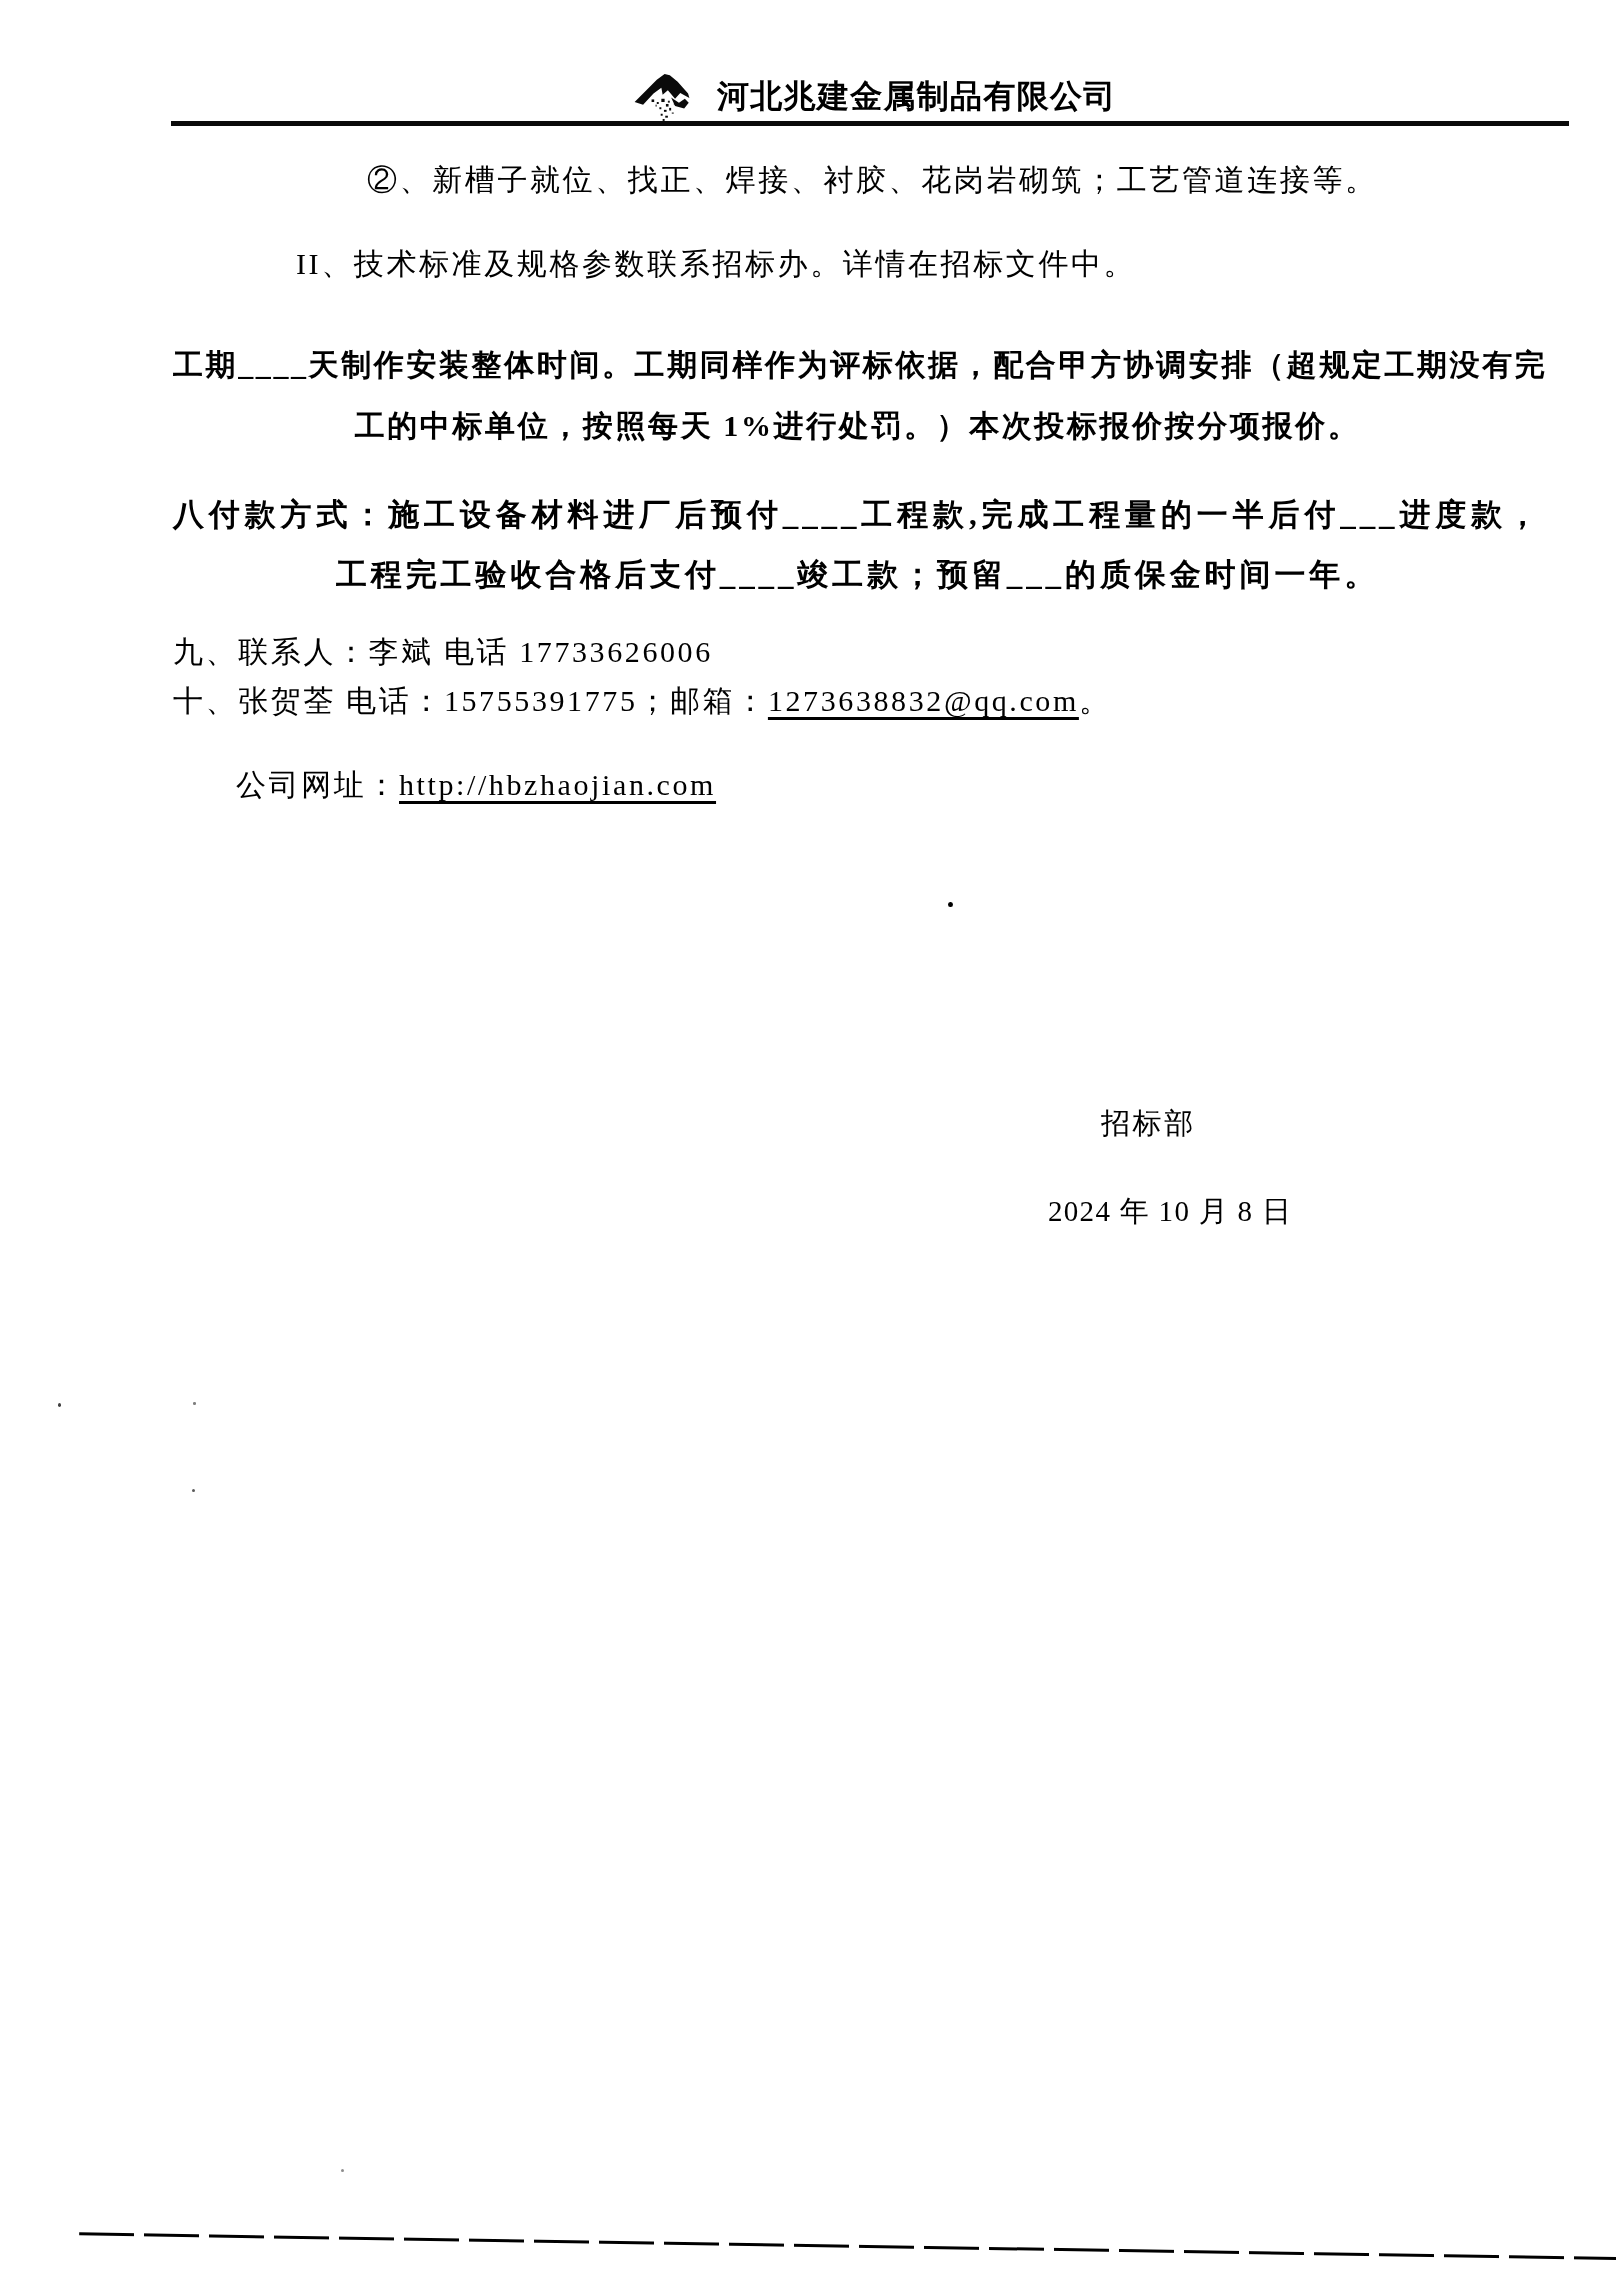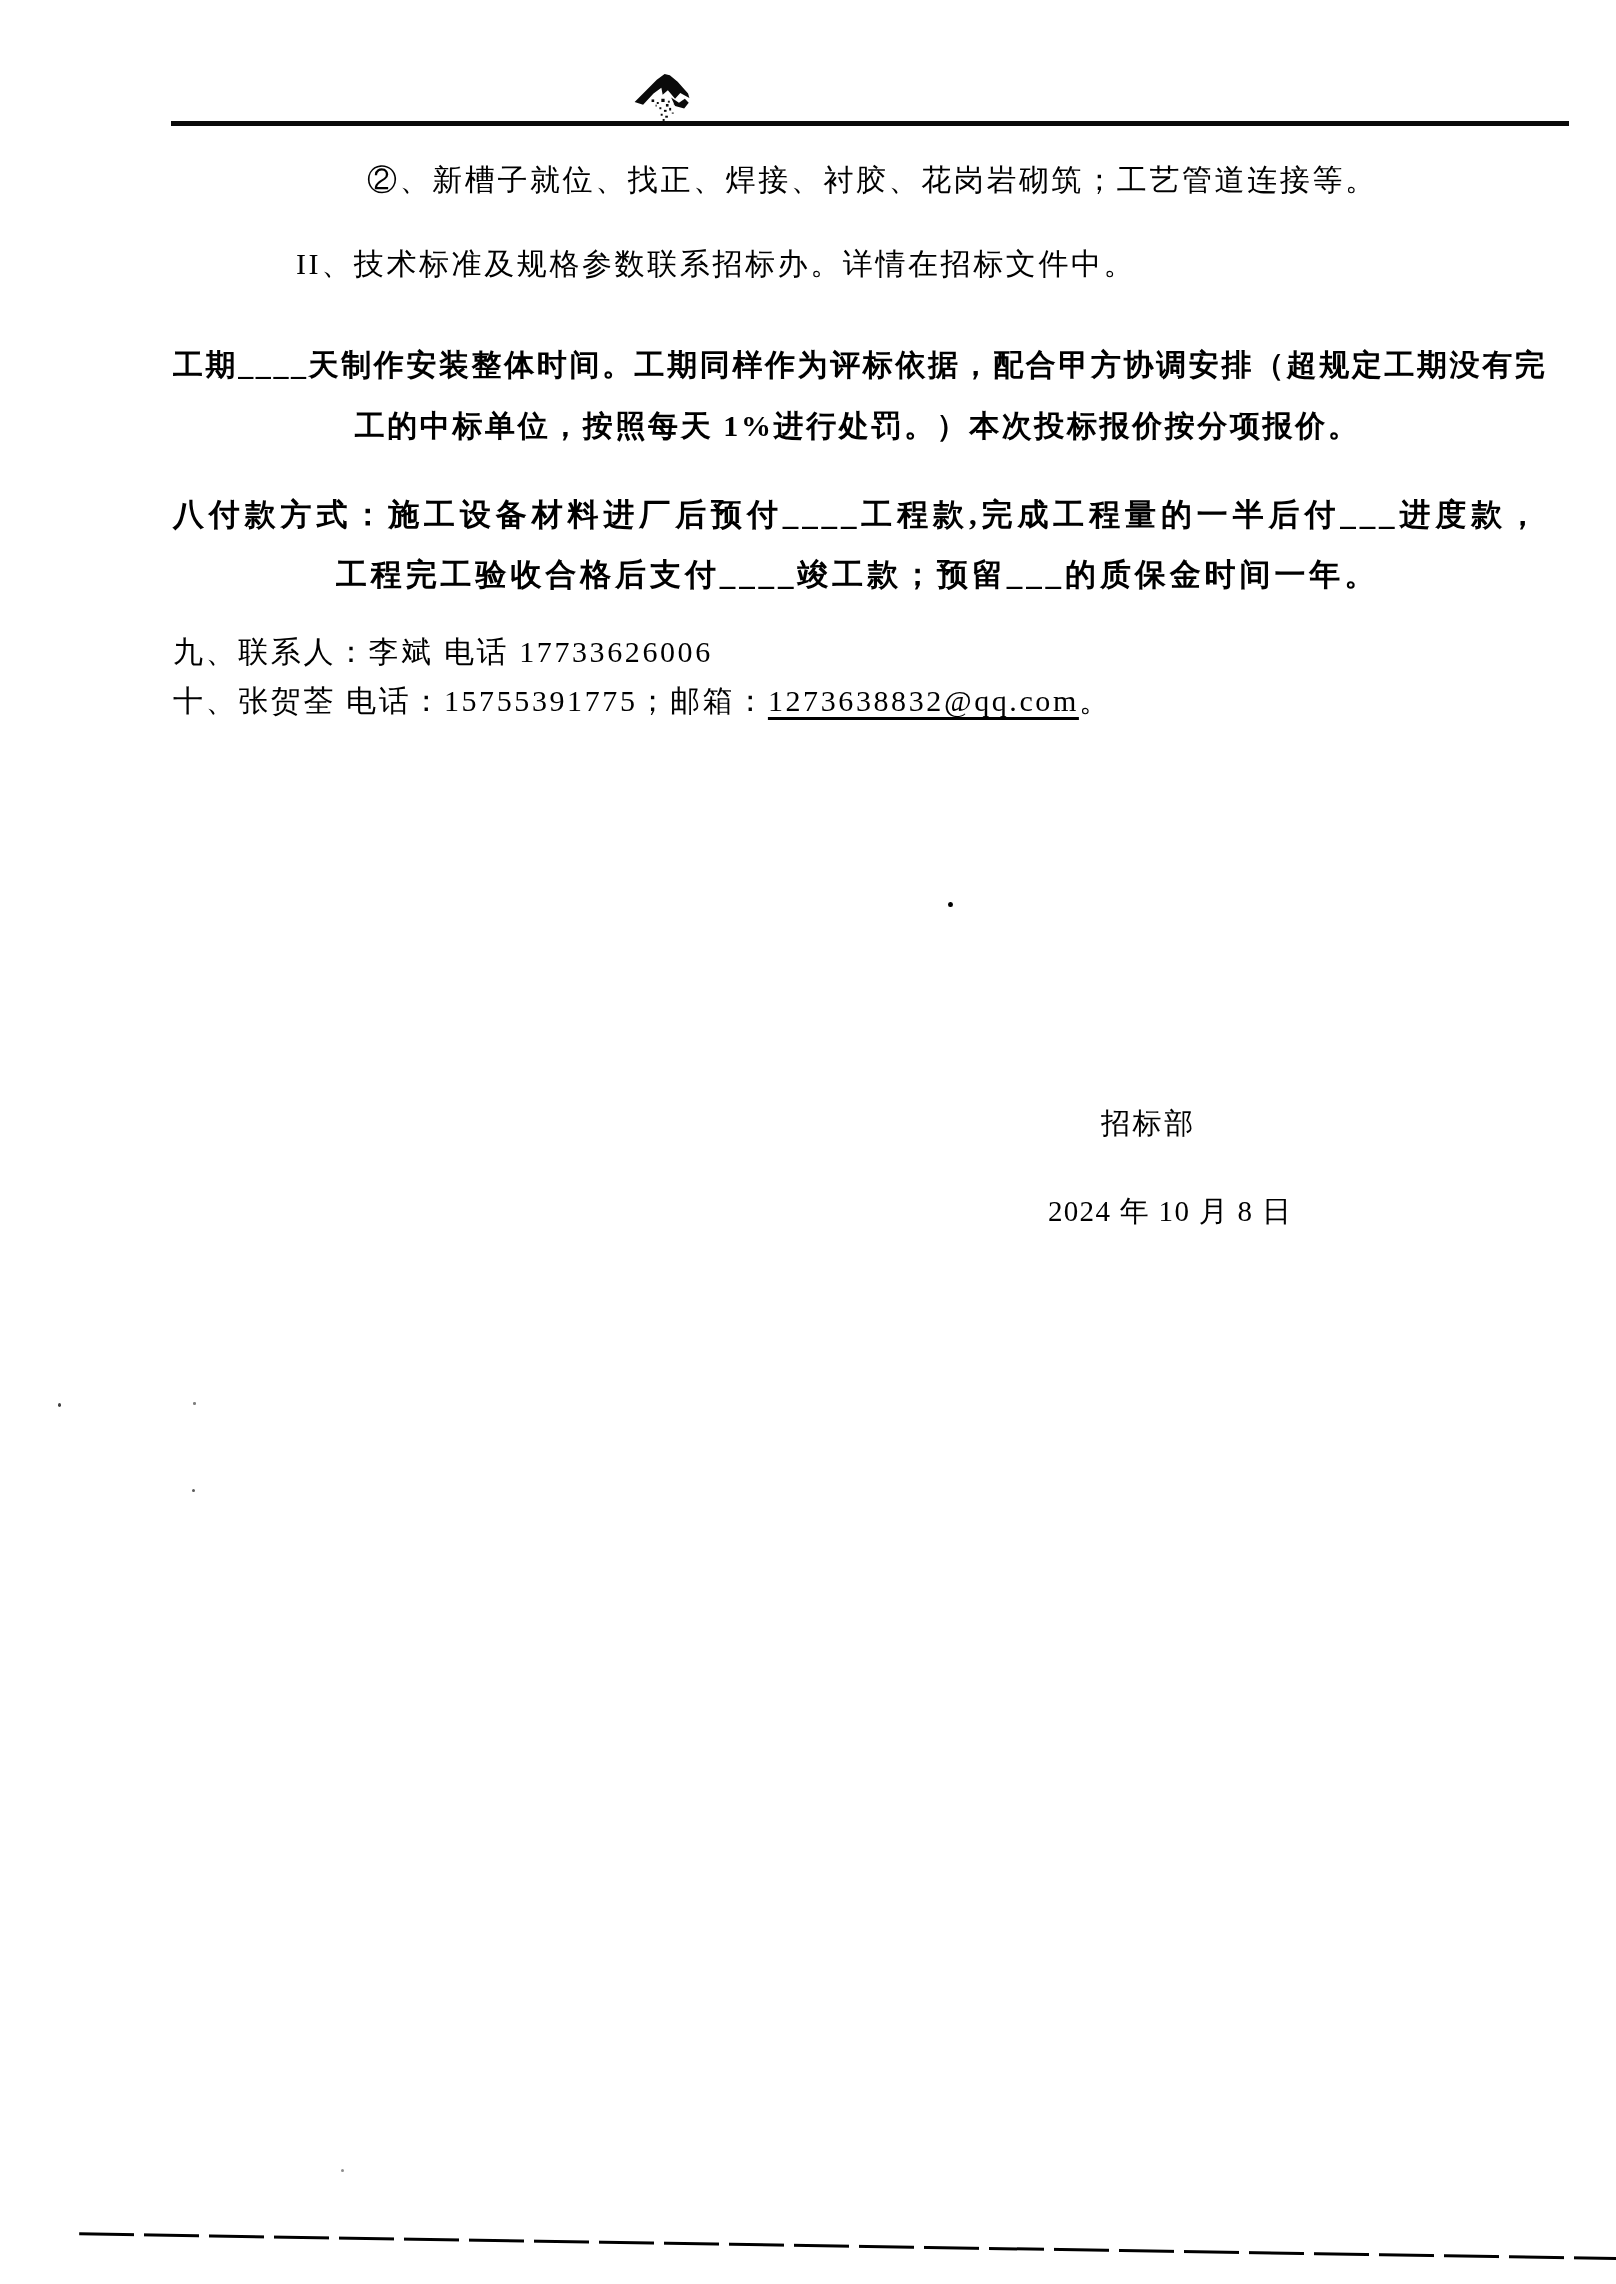--- a/index.html
+++ b/index.html
@@ -77,20 +77,21 @@
         <rect x="44" y="70" width="3" height="3"></rect>
         <rect x="51" y="73" width="4" height="3"></rect>
         <rect x="47" y="78" width="3" height="3"></rect>
         <rect x="36" y="56" width="2" height="3" opacity="0.8"></rect>
         <rect x="61" y="68" width="3" height="2" opacity="0.8"></rect>
         <rect x="55" y="50" width="3" height="3" opacity="0.9"></rect>
         <rect x="64" y="54" width="2" height="2" opacity="0.7"></rect>
       </g>
     </svg>
   </div>
+  <div class="t header-name" style="left:717px; top:77px;">河北兆建金属制品有限公司</div>
   <div class="rule"></div>
 
   <div class="t fs46" style="left:296px; top:246px;">II、技术标准及规格参数联系招标办。详情在招标文件中。</div>
 
   <div class="t fs46" style="left:367px; top:162px;">②、新槽子就位、找正、焊接、衬胶、花岗岩砌筑；工艺管道连接等。</div>
 
   <div class="para fs46 w2100 lh94" style="left:173px; top:334px;">
     <span class="ln fill">工期____天制作安装整体时间。工期同样作为评标依据，配合甲方协调安排（超规定工期没有完</span>
     <span class="ln">工的中标单位，按照每天 1%进行处罚。）本次投标报价按分项报价。</span>
   </div>
@@ -99,20 +100,23 @@
     <span class="ln fill">八付款方式：施工设备材料进厂后预付____工程款,完成工程量的一半后付___进度款，</span>
     <span class="ln">工程完工验收合格后支付____竣工款；预留___的质保金时间一年。</span>
   </div>
 
   <div class="t fs46" style="left:173px; top:634px;">九、联系人：李斌 电话 17733626006</div>
 
   <div class="t fs46" style="left:173px; top:683px;">
     <span>十、张贺荃 电话：15755391775；邮箱：</span><span class="link">1273638832@qq.com</span><span>。</span>
   </div>
 
+  <div class="t fs46" style="left:236px; top:767px;">
+    <span>公司网址：</span><span class="link">http://hbzhaojian.com</span>
+  </div>
 
   <div class="t" style="left:1101px; top:1106px; font-size:29px; letter-spacing:2.6px;">招标部</div>
   <div class="t" style="left:1048px; top:1177px; font-size:29px; letter-spacing:1.3px;margin-top:17px;">2024 年 10 月 8 日</div>
 
   <div class="speck" style="left:948px; top:902px; width:4.6px; height:5.2px;"></div>
   <div class="speck" style="left:58px; top:1403px; width:3.3px; height:3.9px; opacity:0.75;"></div>
   <div class="speck" style="left:193px; top:1402px; width:2.6px; height:2.6px; opacity:0.5;"></div>
   <div class="speck" style="left:192px; top:1489px; width:3.3px; height:3.3px; opacity:0.65;"></div>
   <div class="speck" style="left:341px; top:2169px; width:3.3px; height:3.3px; opacity:0.45;"></div>
   <div class="artifact-line"></div>

